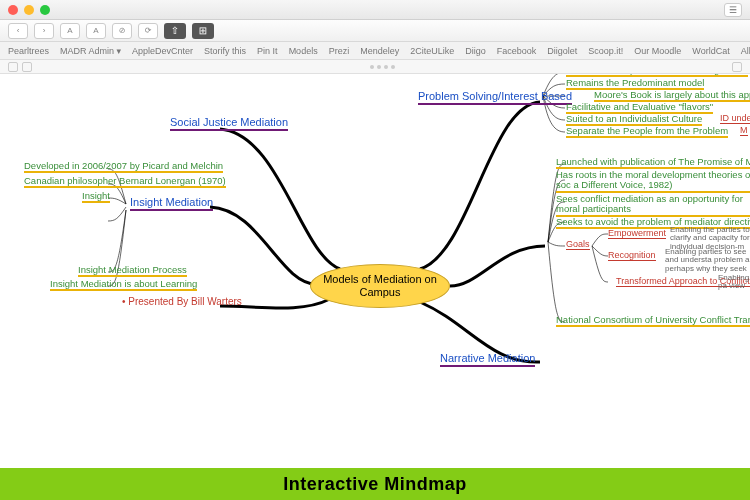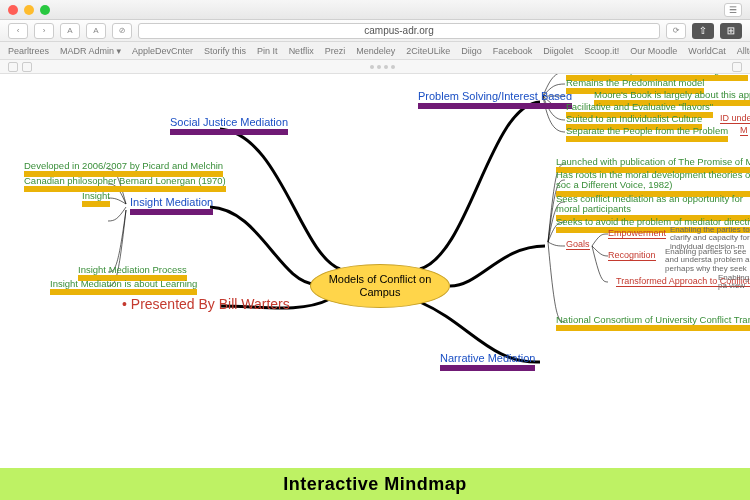--- a/index.html
+++ b/index.html
@@ -15,61 +15,60 @@
 .urlbar .sq{width:22px;height:16px;background:#555;border-radius:3px;color:#fff;font-size:10px;display:flex;align-items:center;justify-content:center}
 .bookmarks{height:18px;background:#f2f2f2;display:flex;align-items:center;gap:11px;padding:0 8px;font-size:9px;color:#777;border-bottom:1px solid #ddd;overflow:hidden;white-space:nowrap}
 .bookmarks span{cursor:default}
 .tabstrip{height:14px;background:#f7f7f7;border-bottom:1px solid #e0e0e0;display:flex;align-items:center;padding:0 8px;gap:4px}
 .tabstrip .tab-ico{width:10px;height:10px;border:1px solid #ccc;border-radius:2px}
 .tabstrip .tab-mid{flex:1;display:flex;justify-content:center;gap:3px}
 .tabstrip .dot{width:4px;height:4px;border-radius:50%;background:#ccc}
 .canvas{position:absolute;top:74px;left:0;right:0;bottom:32px;background:#fff;overflow:hidden}
 .node{position:absolute;font-size:10px;white-space:nowrap}
 .center-node{position:absolute;left:310px;top:190px;width:140px;height:44px;background:#ffd54a;border:1px solid #c9a227;border-radius:50%;display:flex;align-items:center;justify-content:center;text-align:center;font-size:11px;line-height:1.2;padding:4px}
-.branch-label{color:#1a4fc4;border-bottom:6px solid #701a75;padding-bottom:1px;font-size:11px}
-.leaf{color:#3a8f3a;font-size:9.5px;border-bottom:6px solid #eab308;padding-bottom:0px}
+.branch-label{color:#1a4fc4;border-bottom:2px solid #701a75;padding-bottom:1px;font-size:11px}
+.leaf{color:#3a8f3a;font-size:9.5px;border-bottom:2px solid #eab308;padding-bottom:0px}
 .leaf-red{color:#c43a2f;font-size:9px;border-bottom:1px solid #c43a2f}
 .tiny{color:#666;font-size:8px}
-.presenter{color:#c43a2f;font-size:14px}
+.presenter{color:#c43a2f;font-size:10px}
 .presenter::before{content:"• ";color:#c43a2f}
 svg.connectors{position:absolute;top:0;left:0;width:100%;height:100%;pointer-events:none}
-.footer{position:absolute;bottom:0;left:0;right:0;height:32px;background:#bef264;display:flex;align-items:center;justify-content:center;font-family:Arial Black,Arial,sans-serif;font-weight:900;font-size:18px;font-stretch:condensed;letter-spacing:0.5px}
+.footer{position:absolute;bottom:0;left:0;right:0;height:32px;background:#84cc16;display:flex;align-items:center;justify-content:center;font-family:Arial Black,Arial,sans-serif;font-weight:900;font-size:18px;font-stretch:condensed;letter-spacing:0.5px}
 .thick{stroke:#000;stroke-width:3;fill:none}
 .thin{stroke:#000;stroke-width:0.6;fill:none}
 </style>
 </head>
 <body>
 
 <div class="titlebar">
   <div class="tl r"></div>
   <div class="tl y"></div>
   <div class="tl g"></div>
   <div class="spacer"></div>
   <div class="tb-btn">☰</div>
 </div>
 
 <div class="urlbar">
   <div class="nav-btn">‹</div>
   <div class="nav-btn">›</div>
   <div class="nav-btn">A</div>
   <div class="nav-btn">A</div>
   <div class="nav-btn">⊘</div>
-  <div class="addr">campus-adr.org</div>
   <div class="nav-btn">⟳</div>
   <div class="sq">⇧</div>
   <div class="sq">⊞</div>
 </div>
 
 <div class="bookmarks">
   <span>Pearltrees</span>
   <span>MADR Admin ▾</span>
   <span>AppleDevCnter</span>
   <span>Storify this</span>
   <span>Pin It</span>
-  <span>Netflix</span>
+  <span>Models</span>
   <span>Prezi</span>
   <span>Mendeley</span>
   <span>2CiteULike</span>
   <span>Diigo</span>
   <span>Facebook</span>
   <span>Diigolet</span>
   <span>Scoop.it!</span>
   <span>Our Moodle</span>
   <span>WorldCat</span>
   <span>Alltop</span>
@@ -120,21 +119,21 @@
   <path class="thin" d="M126 130 C 118 100, 115 95, 108 95"></path>
   <path class="thin" d="M126 130 C 118 112, 115 110, 108 110"></path>
   <path class="thin" d="M126 130 C 118 125, 115 124, 108 124"></path>
 
   <path class="thin" d="M126 133 C 118 145, 115 147, 108 147"></path>
 
   <path class="thin" d="M126 136 C 118 195, 115 198, 108 198"></path>
   <path class="thin" d="M126 136 C 118 210, 115 212, 108 212"></path>
 </svg>
 
-<div class="center-node">Models of Conflict on Campus</div>
+<div class="center-node">Models of Mediation on Campus</div>
 
 <div class="node branch-label" style="left:170px;top:42px">Social Justice Mediation</div>
 
 <div class="node branch-label" style="left:130px;top:122px">Insight Mediation</div>
 
 <div class="node leaf" style="left:24px;top:86px">Developed in 2006/2007 by Picard and Melchin</div>
 <div class="node leaf" style="left:24px;top:101px">Canadian philosopher Bernard Lonergan (1970)</div>
 <div class="node leaf" style="left:82px;top:116px">Insight</div>
 
 

